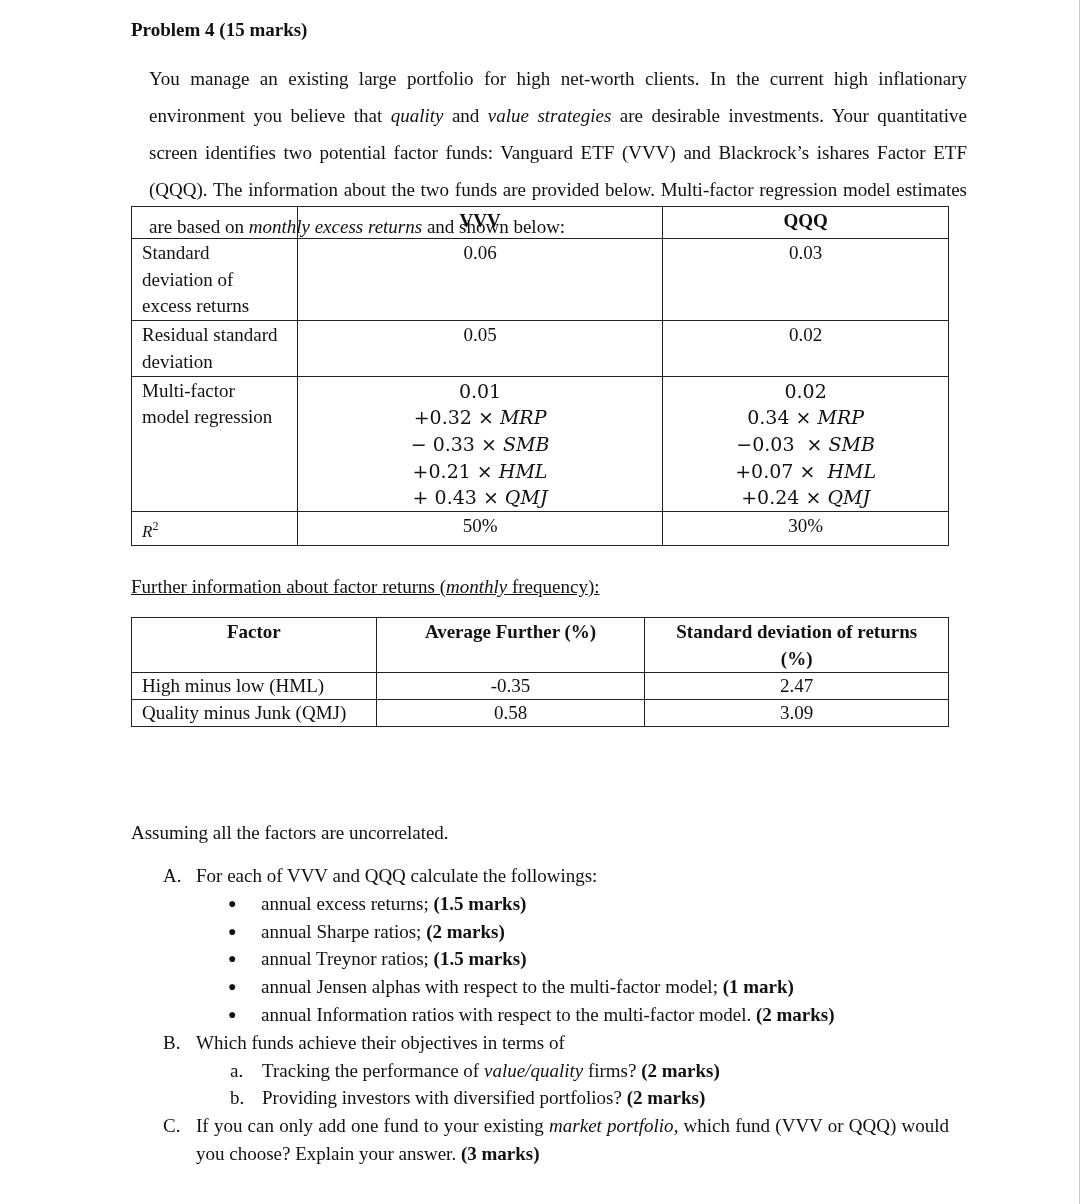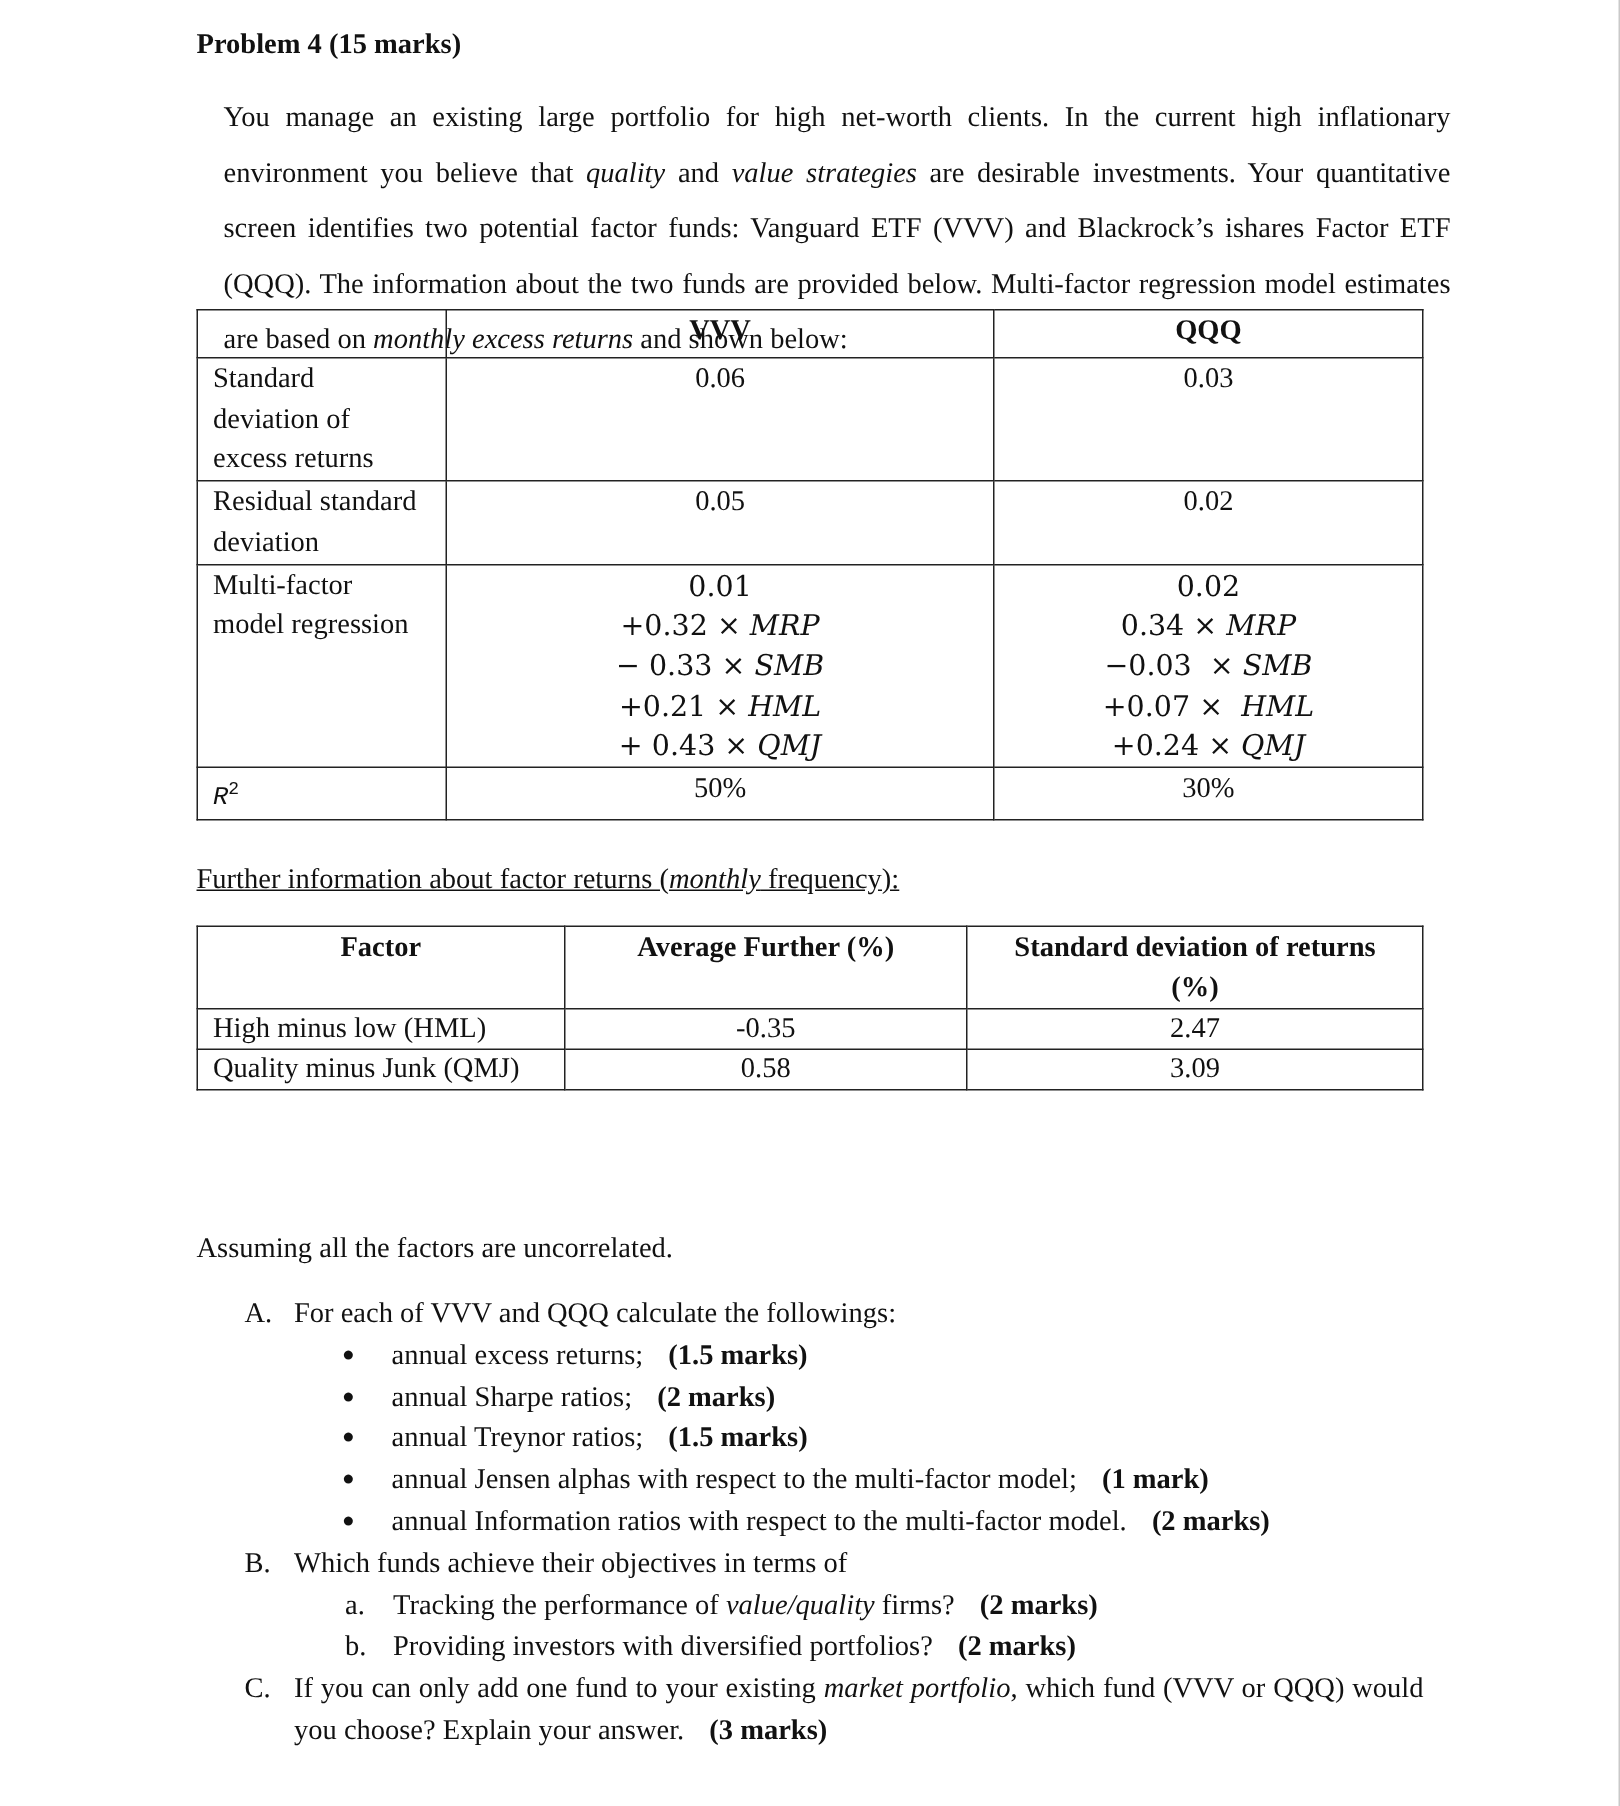--- a/index.html
+++ b/index.html
@@ -15,40 +15,40 @@
   table { border-collapse: collapse; position: absolute; left: 0; }
   td, th { border: 1.2px solid #222; vertical-align: top; padding: 0; }
   .t1 { top: 206px; width: 818px; border-radius: 21px; }
   .t1 col.c0 { width: 166px; } .t1 col.c1 { width: 366px; } .t1 col.c2 { width: 286px; }
   .t1 th { font-weight: bold; text-align: center; height: 30px; line-height: 26px; padding-top: 1px; }
   .t1 td { line-height: 26.7px; }
   .t1 td.lbl { padding-left: 10px; padding-top: 1px; }
   .t1 td.val { text-align: center; padding-top: 1px; }
   .math { font-family: "DejaVu Serif", serif; font-size: 19px; }
   .math .v { font-style: italic; }
-  .rsq { font-family: Liberation Mono, monospace; font-style: italic; font-size: 17px; }
+  .rsq { font-family: Liberation Serif, serif; font-style: italic; font-size: 17px; }
   .rsq sup { font-style: normal; font-size: 12px; }
   .sub2 { position: absolute; top: 576px; left: 0; text-decoration: underline; }
   .t2 { top: 617px; width: 818px; }
   .t2 col.c0 { width: 245px; } .t2 col.c1 { width: 269px; } .t2 col.c2 { width: 304px; }
   .t2 th { font-weight: bold; text-align: center; line-height: 26.5px; padding-top: 1px; }
   .t2 td { line-height: 25.5px; height: 26px; }
   .t2 td.lbl { padding-left: 10px; }
   .t2 td.val { text-align: center; }
   .assume { position: absolute; top: 822px; left: 0; }
   .q { position: absolute; left: 0; width: 818px; line-height: 27.8px; }
   .qA { top: 862px; }
   .row { position: relative; height: 27.8px; white-space: nowrap; }
   .letter { position: absolute; left: 32px; }
   .qtext { position: absolute; left: 65px; }
   .bullet { position: absolute; left: 97px; font-size: 14px; }
   .btext { position: absolute; left: 130px; }
   .sub { position: absolute; left: 99px; }
   .stext { position: absolute; left: 131px; }
-  b { font-weight: bold; margin-left: 12px; }
+  b { font-weight: bold; }
   .ctext { position: absolute; left: 65px; width: 753px; white-space: normal; text-align: justify; text-align-last: left; }
 </style>
 </head>
 <body>
 
 <div class="edge"></div>
 
 <div class="page">
 
   <div class="title">Problem 4 (15 marks)</div>

